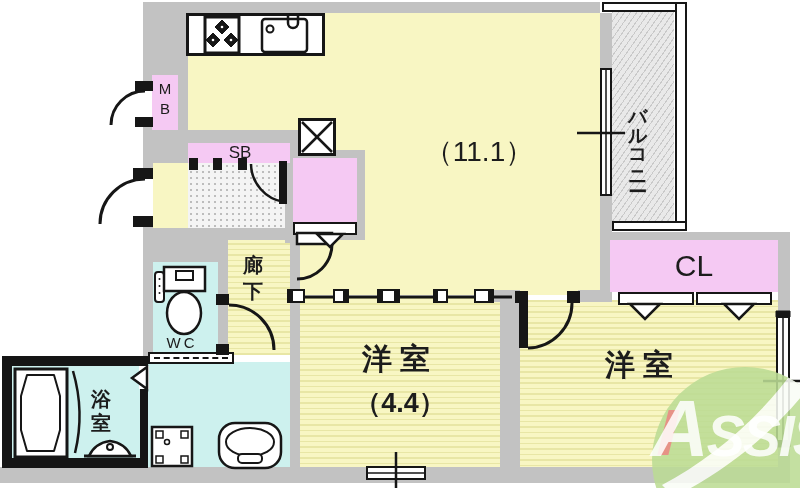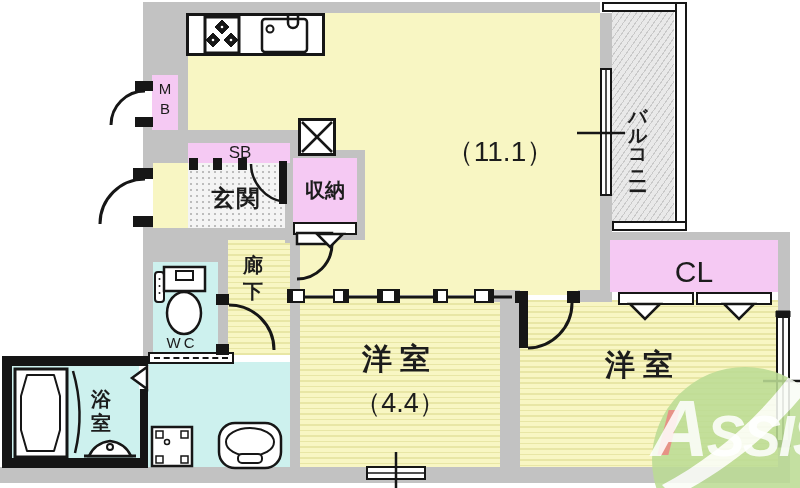--- a/index.html
+++ b/index.html
@@ -219,35 +219,33 @@
       <line x1="783" y1="318" x2="783" y2="440" stroke-width="1.5"></line>
       <line x1="368" y1="473" x2="424" y2="473" stroke-width="1.5"></line>
       <rect x="776" y="311" width="14" height="6" fill="#161616"></rect>
       <rect x="776" y="441" width="14" height="6" fill="#161616"></rect>
       <line x1="577" y1="133" x2="625" y2="133" stroke-width="2.5"></line>
       <line x1="763" y1="381" x2="800" y2="381" stroke-width="2.5"></line>
       <line x1="396" y1="452" x2="396" y2="488" stroke-width="2.5"></line>
     </g>
   </svg>
 
-  <div class="lbl" style="left:375px;top:134px;width:250px;font-size:28px;font-weight:500;">（11.1）</div>
+  <div class="lbl" style="left:354px;top:134px;width:250px;font-size:28px;font-weight:500;">（11.1）</div>
 
   <div class="lbl" style="left:300px;top:340px;width:200px;font-size:30px;letter-spacing:8px;">洋室</div>
-  <div class="lbl" style="left:300px;top:387px;width:200px;font-size:27px;font-weight:400;">（4.4）</div>
+  <div class="lbl" style="left:300px;top:387px;width:200px;font-size:27px;font-weight:700;">（4.4）</div>
 
   <div class="lbl" style="left:533px;top:346px;width:220px;font-size:30px;letter-spacing:8px;">洋室</div>
 
   <div class="lbl vtx" style="left:626px;top:70px;height:135px;font-size:19px;font-weight:600;">バルコニー</div>
 
-  <div class="lbl flexc" style="left:610px;top:240px;width:168px;height:64px;font-size:30px;font-weight:500;">CL</div>
-  <div class="lbl flexc" style="left:293px;top:158px;width:64px;height:64px;font-size:20px;">収納</div>
+  <div class="lbl flexc" style="left:610px;top:240px;width:168px;height:52px;font-size:30px;font-weight:500;">CL</div>
   <div class="lbl flexc" style="left:188px;top:142px;width:104px;height:21px;font-size:17px;font-weight:500;">SB</div>
   <div class="lbl" style="left:151px;top:79px;width:28px;font-size:15px;line-height:1.3;font-weight:500;">M
 B</div>
-  <div class="lbl" style="left:188px;top:184px;width:97px;font-size:23px;letter-spacing:2px;">玄関</div>
   <div class="lbl" style="left:240px;top:252px;width:26px;font-size:20px;line-height:1.3;">廊
 下</div>
   <div class="lbl" style="left:150px;top:334px;width:64px;font-size:15px;letter-spacing:3px;font-weight:500;">WC</div>
   <div class="lbl" style="left:87px;top:387px;width:28px;font-size:20px;line-height:1.2;">浴
 室</div>
 
   <div class="logo-circle" style="left:652px;top:367px;width:186px;height:186px;">
     <svg width="186" height="186" viewBox="0 0 186 186">
       <path d="M 10,118 C 60,92 114,46 148,-6 L 163,12 C 126,64 70,106 22,130 Z" fill="#ffffff" opacity="0.92"></path>
     </svg>

